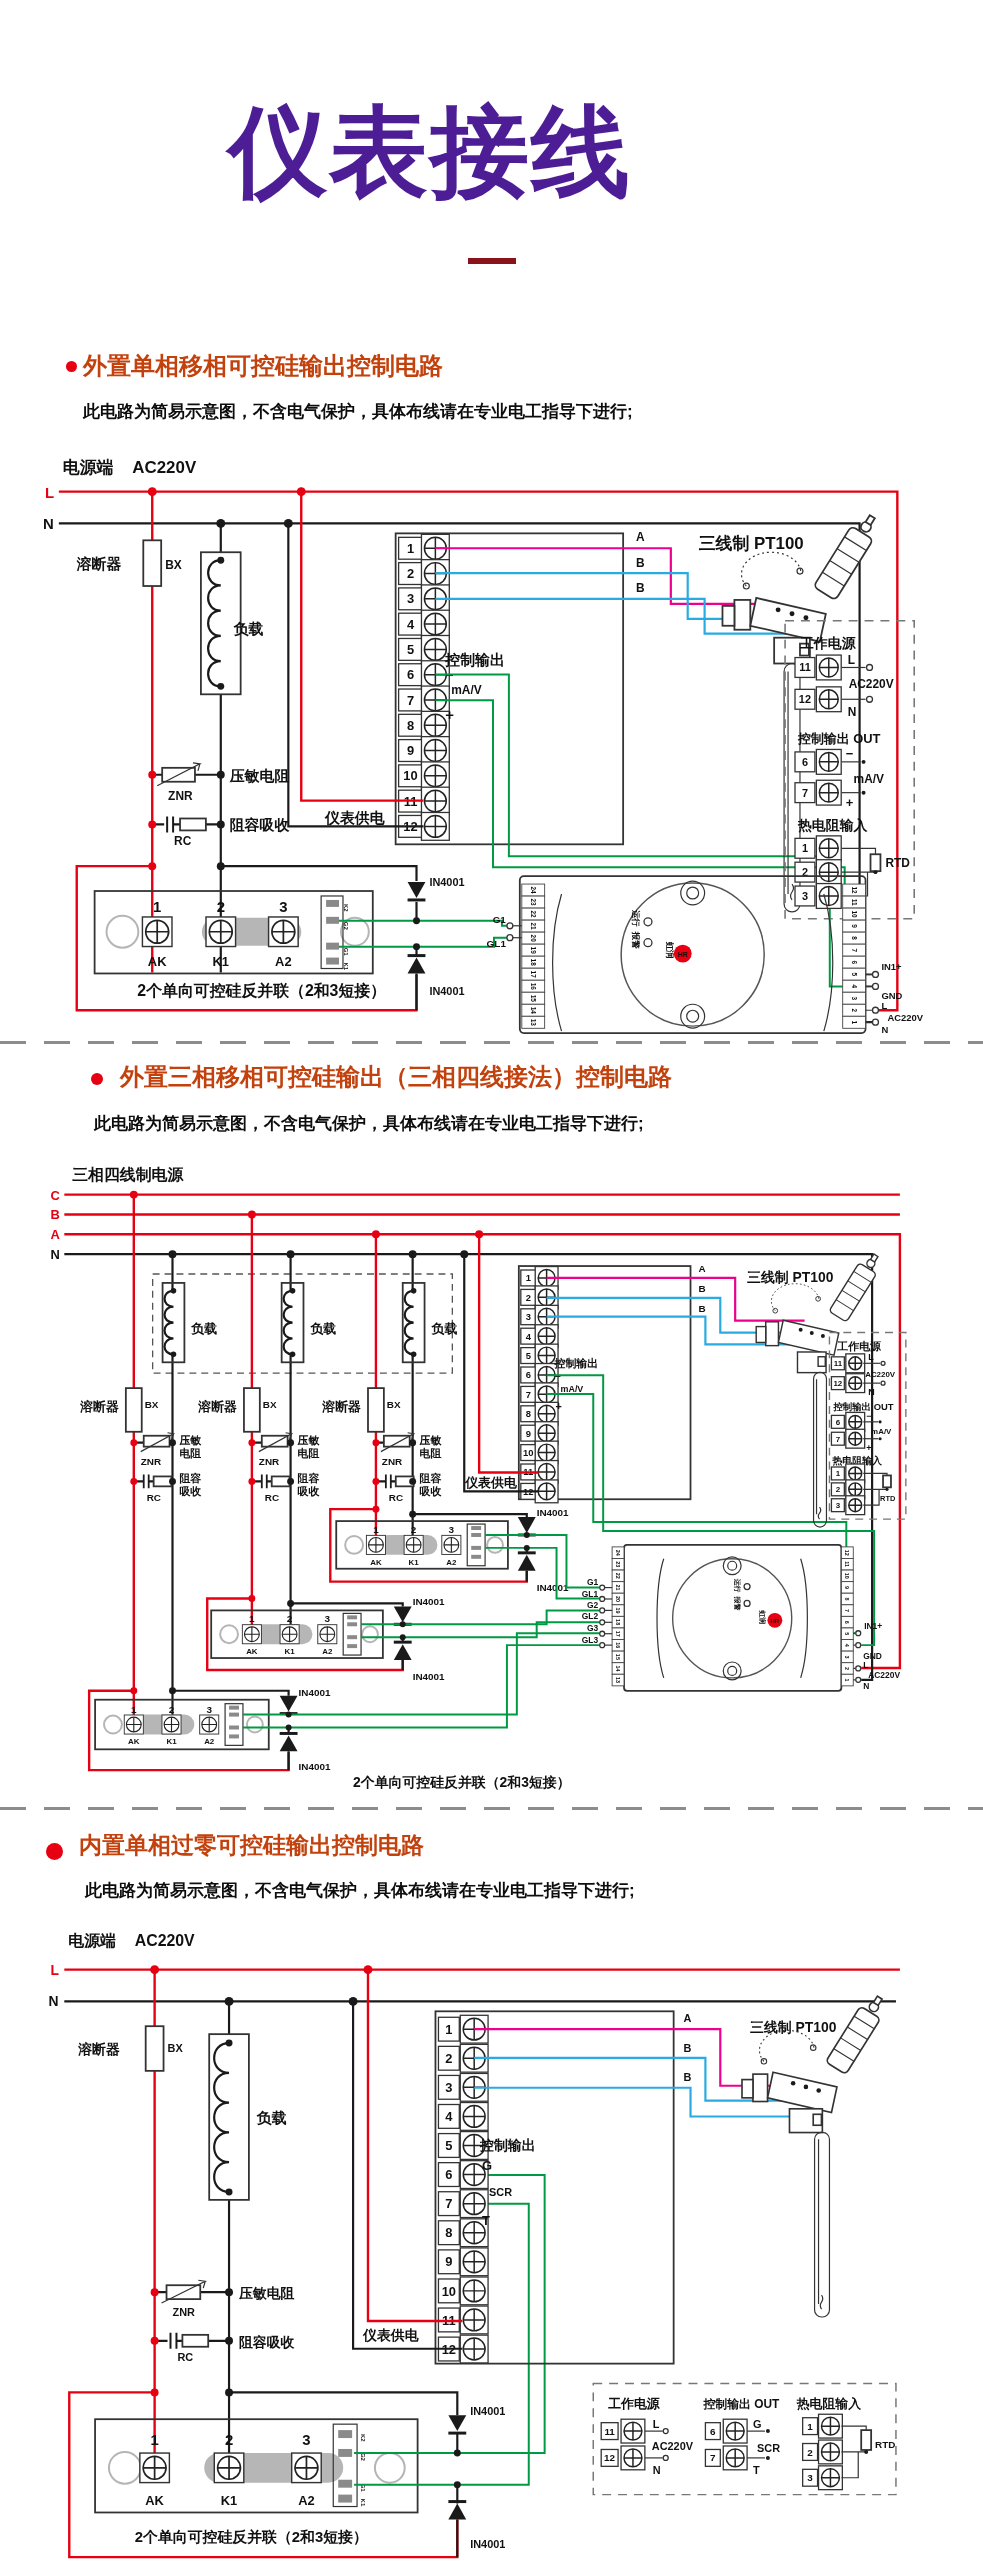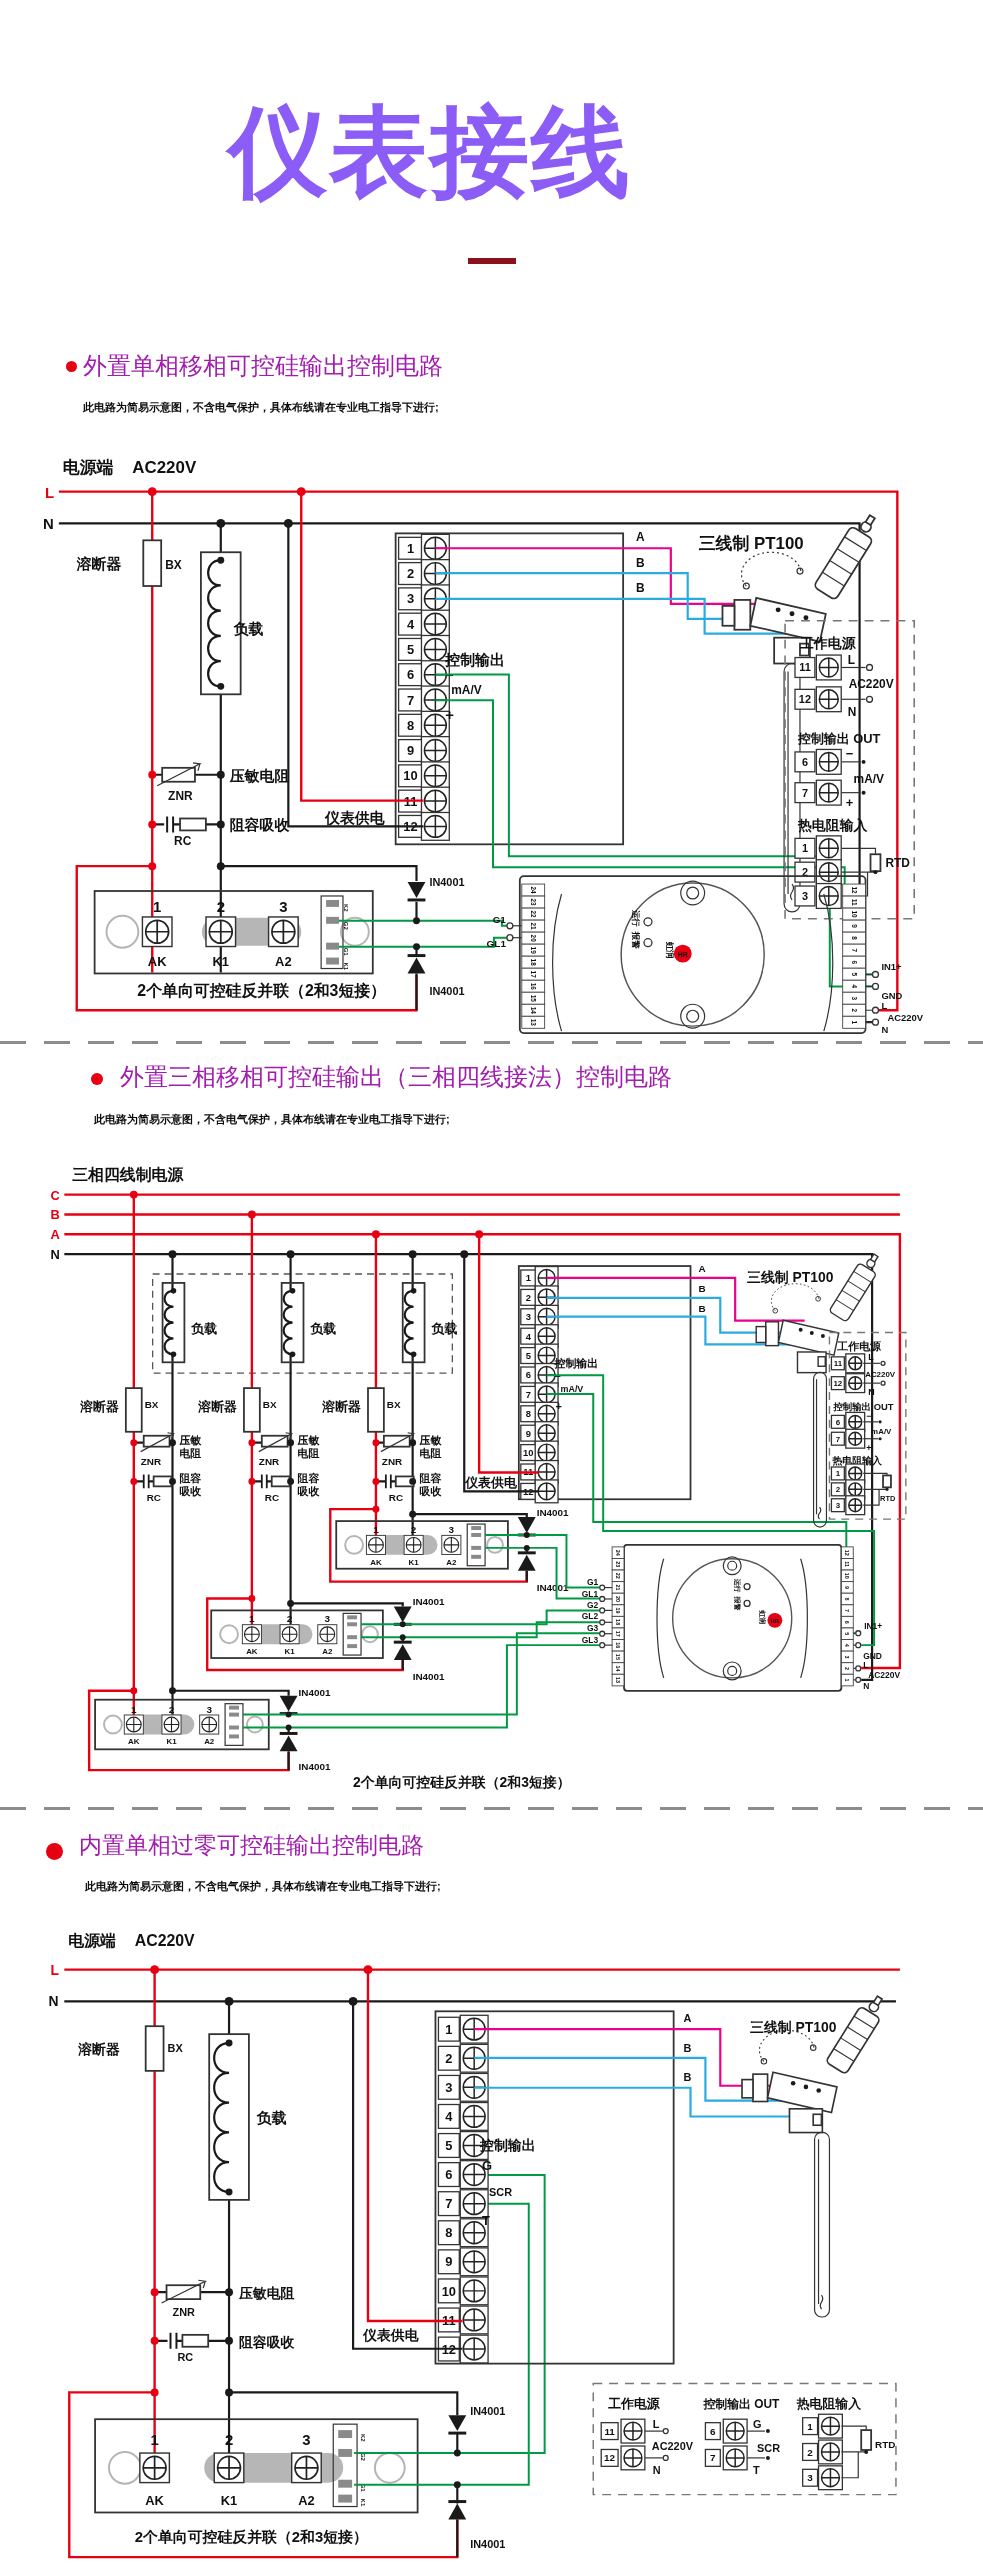--- a/index.html
+++ b/index.html
@@ -1,28 +1,28 @@
 <!DOCTYPE html>
 <html><head>
 <meta charset="utf-8">
 <style>
   html,body{margin:0;padding:0;background:#fff;}
   body{width:983px;height:2576px;position:relative;font-family:"Liberation Sans","DejaVu Sans",sans-serif;color:#111;}
   .abs{position:absolute;}
-  .title{top:87px;left:0;width:860px;text-align:center;font-size:99px;font-weight:900;color:#8b5cf6;letter-spacing:2px;}
+  .title{top:87px;left:0;width:860px;text-align:center;font-size:99px;font-weight:900;color:#4c1d95;letter-spacing:2px;}
   .title-dash{top:258px;left:468px;width:48px;height:6px;background:#8a121b;}
-  .sec-head{font-weight:normal;color:#a21caf;white-space:nowrap;}
+  .sec-head{font-weight:bold;color:#c2410c;white-space:nowrap;}
   .h1{top:350px;left:83px;font-size:24px;}
   .h2{top:1061px;left:120px;font-size:24px;}
   .h3{top:1830px;left:79px;font-size:23px;}
   .bullet{position:absolute;border-radius:50%;background:#e60012;}
   .b1{top:361px;left:66px;width:11px;height:11px;}
   .b2{top:1073px;left:91px;width:12px;height:12px;}
   .b3{top:1843px;left:46px;width:17px;height:17px;}
-  .note{font-size:11px;font-weight:bold;color:#0d0d0d;white-space:nowrap;}
+  .note{font-size:17px;font-weight:bold;color:#0d0d0d;white-space:nowrap;}
   .n1{top:400px;left:83px;}
   .n2{top:1112px;left:94px;}
   .n3{top:1879px;left:85px;}
   .divider{left:0;width:983px;height:3px;background:repeating-linear-gradient(90deg,#8c8c8c 0 26px,transparent 26px 44px);}
   .d1{top:1041px;}
   .d2{top:1807px;}
   svg{position:absolute;overflow:visible;}
   svg text{font-family:"Liberation Sans","DejaVu Sans",sans-serif;fill:#111;font-weight:bold;}
   .wr{stroke:#e60012;stroke-width:2.4;fill:none;}
   .wk{stroke:#1a1a1a;stroke-width:2.2;fill:none;}

